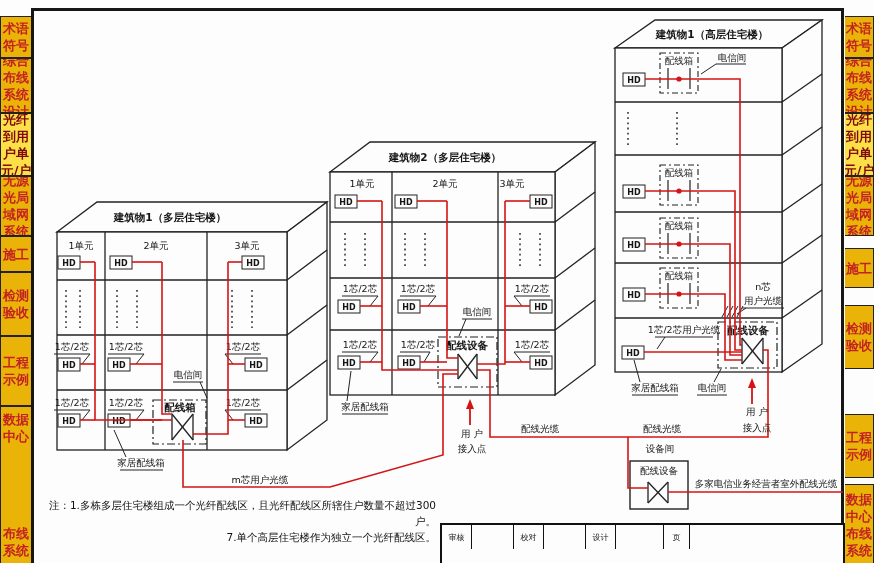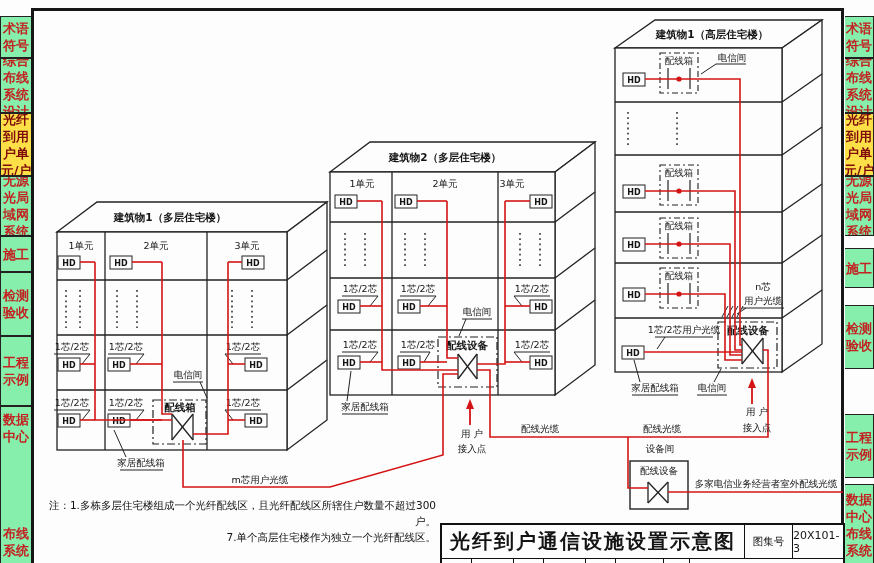--- a/index.html
+++ b/index.html
@@ -5,21 +5,21 @@
   html,body{margin:0;padding:0;background:#fff;}
   body{width:874px;height:563px;overflow:hidden;position:relative;
        font-family:"DejaVu Sans","Liberation Sans",sans-serif;color:#141414;}
   .page{position:absolute;inset:0;background:#fdfdfd;}
   
   .frame{position:absolute;left:31px;top:8px;width:813px;height:575px;
          border:3px solid #161616;box-sizing:border-box;background:#fdfdfd;}
   
   .tab{position:absolute;width:31px;box-sizing:border-box;
        border-top:1.5px solid #222;border-bottom:1.5px solid #222;
-       background:#86efac;display:flex;flex-direction:column;align-items:center;
+       background:#eab308;display:flex;flex-direction:column;align-items:center;
        justify-content:center;overflow:hidden;}
   .tab.left{left:0;border-left:1.5px solid #222;}
   .tab.right{left:845px;width:29px;border-right:1.5px solid #222;}
   .tab span{display:block;font-size:13px;font-weight:bold;color:#c32222;
             line-height:17px;white-space:nowrap;}
   .tab.active{background:#fde047;}
   .tab.active span{color:#7e0a0a;}
   .tab .grp{display:flex;flex-direction:column;align-items:center;}
   .tab.spread{justify-content:space-between;padding:4px 0 6px 0;}
   
@@ -546,25 +546,20 @@
     </g>
   </svg>
 
   <div class="notes">
     <div><span>注：</span><span>1.多栋多层住宅楼组成一个光纤配线区，且光纤配线区所辖住户数量不超过300户。</span></div>
     <div class="ind"><span>7.单个高层住宅楼作为独立一个光纤配线区。</span></div>
     <div class="ind"></div>
   </div>
 
   <div class="tblock">
-    <div class="tb-r1">
-      <div class="tb-title">光纤到户通信设施设置示意图</div>
-      <div class="tb-al">图集号</div>
-      <div class="tb-no">20X101-3</div>
-    </div>
     <div class="tb-r2">
       <div style="width:30px;">审核</div>
       <div style="width:42px;"></div>
       <div style="width:30px;">校对</div>
       <div style="width:42px;"></div>
       <div style="width:30px;">设计</div>
       <div style="width:48px;"></div>
       <div style="width:26px;">页</div>
       <div style="flex:1;border-right:none;"></div>
     </div>

